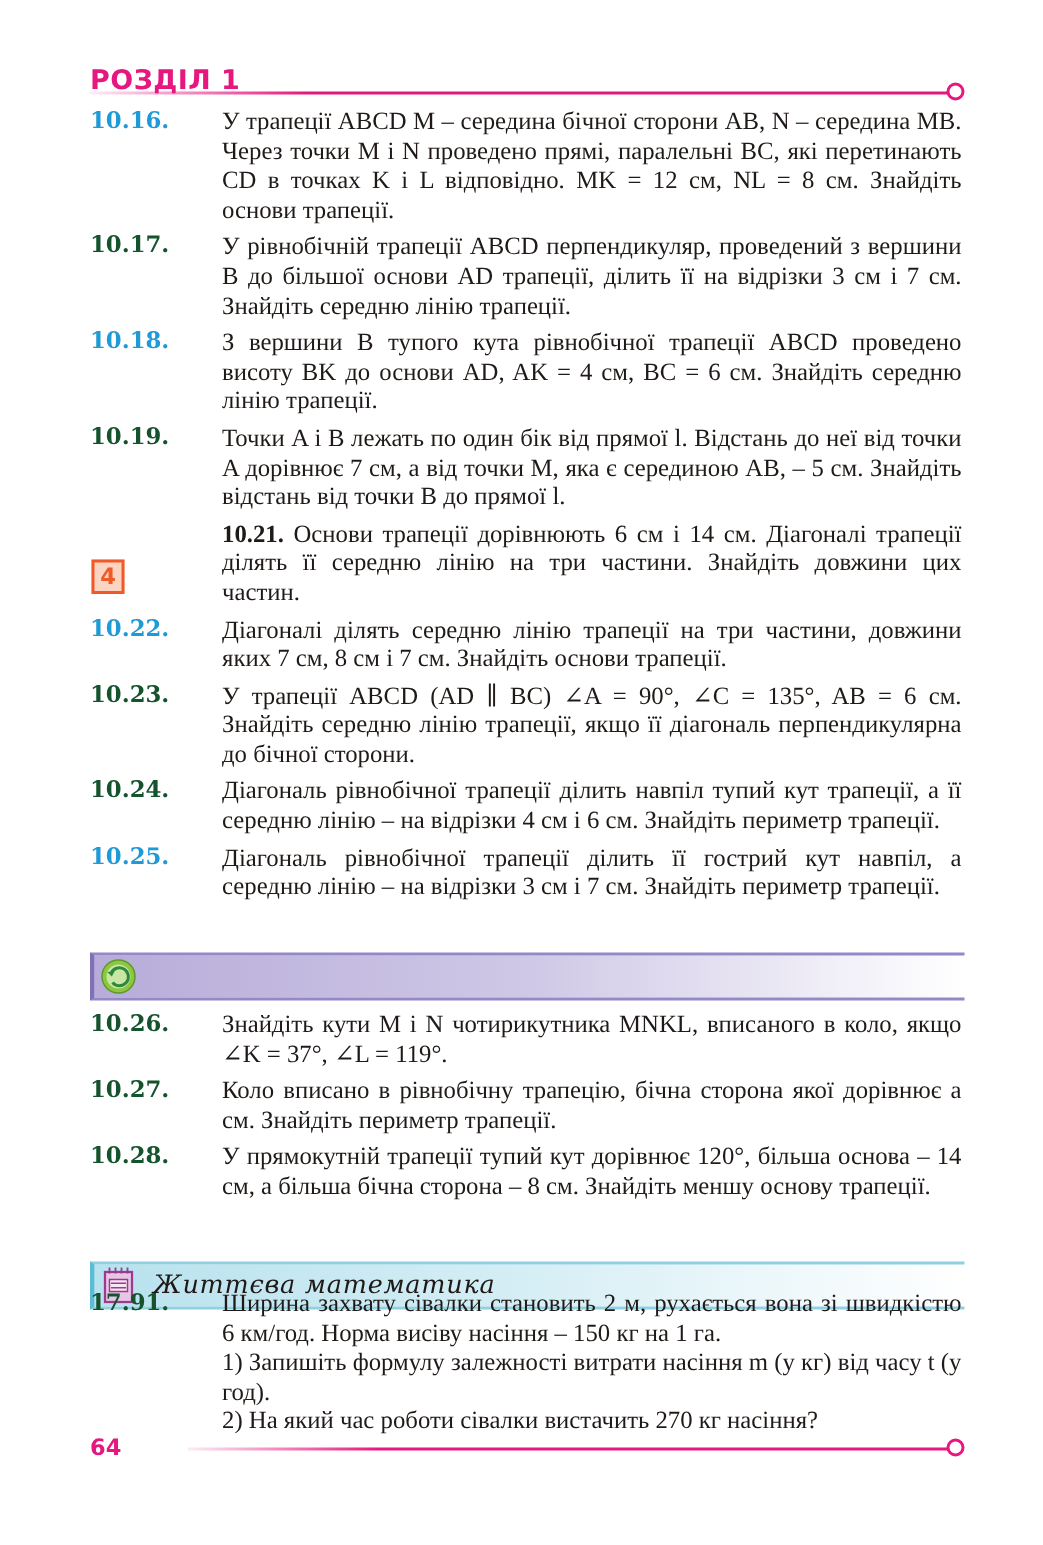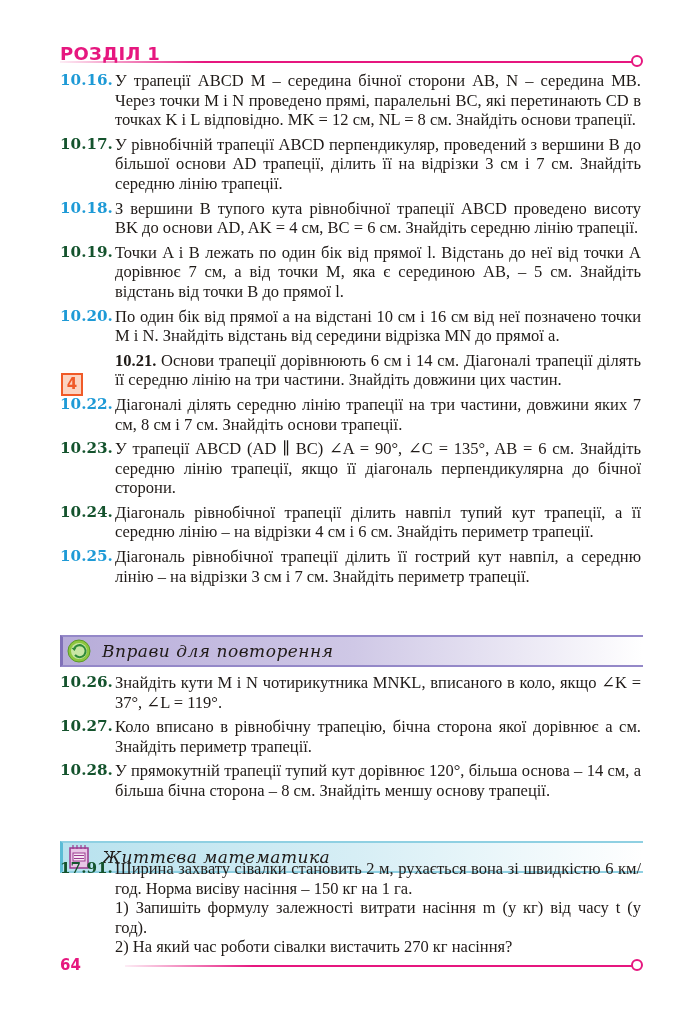--- a/index.html
+++ b/index.html
@@ -13,21 +13,21 @@
           background: linear-gradient(to right, rgba(230,23,127,0.08), #e6177f 25%, #e6177f); }
   .rule-end { position: absolute; width: 8px; height: 8px; border: 2px solid #e6177f; border-radius: 50%; background: #fff; }
   .rule.top { top: 61px; }
   .rule-end.top { left: 631px; top: 55px; }
   .rule.bottom { top: 965px; left: 125px; width: 513px; }
   .rule-end.bottom { left: 631px; top: 959px; }
   .page-number { position: absolute; left: 60px; top: 956px; font-family: "DejaVu Sans", "Liberation Sans", sans-serif;
                  font-weight: bold; font-size: 15px; color: #e6177f; text-align: center; }
 
   .problems { position: absolute; left: 60px; width: 581px; }
-  .problem { display: flex; font-size: 15.2px; line-height: 19.6px; margin-bottom: 5px; }
+  .problem { display: flex; font-size: 15.2px; line-height: 19.6px; margin-bottom: 5px; gap: 33px; }
   .problem .num { flex: 0 0 55px; font-weight: bold; font-family: "DejaVu Serif", "Liberation Serif", serif; }
   .problem .num.blue { color: #1e9ad6; }
   .problem .num.black { color: #14532d; }
   .problem .text { flex: 1; text-align: justify; font-family: "Liberation Serif", "DejaVu Serif", serif; font-size: 16.5px; }
   .problem .text p { margin: 0; }
   .level-badge { position: absolute; left: 61px; top: 373px; width: 18px; height: 19px; border: 2px solid #f05a28;
                  background: #fbd4c2; color: #f05a28; font-family: "DejaVu Sans", "Liberation Sans", sans-serif;
                  font-size: 15px; font-weight: bold; line-height: 19px; text-align: center; }
 
   .section-bar { position: absolute; left: 60px; width: 580px; height: 28px; display: flex; align-items: center;
@@ -60,24 +60,20 @@
     </div>
     <div class="problem">
       <span class="num blue">10.18.</span>
       <div class="text">З вершини B тупого кута рівнобічної трапеції ABCD проведено висоту BK до основи AD, AK = 4 см, BC = 6 см. Знайдіть середню лінію трапеції.</div>
     </div>
     <div class="problem">
       <span class="num black">10.19.</span>
       <div class="text">Точки A і B лежать по один бік від прямої l. Відстань до неї від точки A дорівнює 7 см, а від точки M, яка є серединою AB, – 5 см. Знайдіть відстань від точки B до прямої l.</div>
     </div>
     <div class="problem">
-      <span class="num blue">10.20.</span>
-      <div class="text">По один бік від прямої a на відстані 10 см і 16 см від неї позначено точки M і N. Знайдіть відстань від середини відрізка MN до прямої a.</div>
-    </div>
-    <div class="problem">
       <span class="num" style="flex:0 0 55px;"></span>
       <div class="text"><b>10.21.</b> <span>Основи трапеції дорівнюють 6 см і 14 см. Діагоналі трапеції ділять її середню лінію на три частини. Знайдіть довжини цих частин.</span></div>
     </div>
     <div class="problem">
       <span class="num blue">10.22.</span>
       <div class="text">Діагоналі ділять середню лінію трапеції на три частини, довжини яких 7 см, 8 см і 7 см. Знайдіть основи трапеції.</div>
     </div>
     <div class="problem">
       <span class="num black">10.23.</span>
       <div class="text">У трапеції ABCD (AD ∥ BC) ∠A = 90°, ∠C = 135°, AB = 6 см. Знайдіть середню лінію трапеції, якщо її діагональ перпендикулярна до бічної сторони.</div>
@@ -96,21 +92,20 @@
 
   <div class="section-bar review">
     <span class="icon-box">
       <svg width="24" height="24" viewBox="0 0 24 24">
         <circle cx="12" cy="12" r="11" fill="#8dc63f" stroke="#5a9a2a" stroke-width="1"></circle>
         <circle cx="12" cy="12" r="8" fill="#c9e6a4"></circle>
         <path d="M7 10 A6 6 0 1 1 8 16" fill="none" stroke="#2e8a3a" stroke-width="2"></path>
         <path d="M4.5 9 L7.5 12 L9.5 8.5 Z" fill="#2e8a3a"></path>
       </svg>
     </span>
-    <span class="section-title">Вправи для повторення</span>
   </div>
 
   <div class="problems" style="top:673px;">
     <div class="problem">
       <span class="num black">10.26.</span>
       <div class="text">Знайдіть кути M і N чотирикутника MNKL, вписаного в коло, якщо ∠K = 37°, ∠L = 119°.</div>
     </div>
     <div class="problem">
       <span class="num black">10.27.</span>
       <div class="text">Коло вписано в рівнобічну трапецію, бічна сторона якої дорівнює a см. Знайдіть периметр трапеції.</div>

